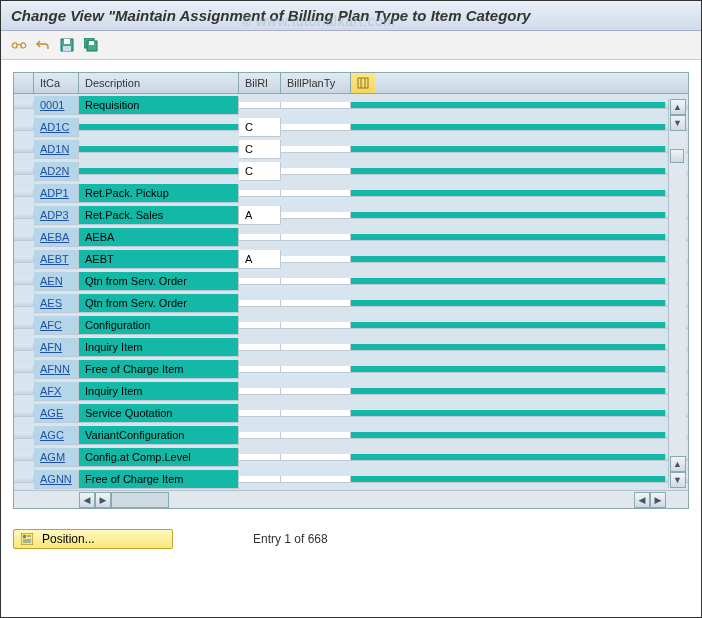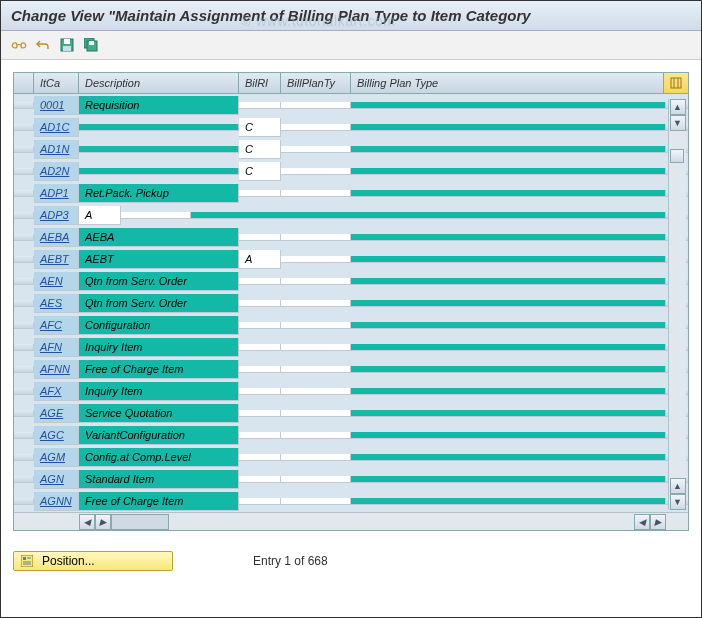--- a/index.html
+++ b/index.html
@@ -46,21 +46,20 @@
       height: 20px;
       display: flex;
       align-items: center;
       justify-content: center;
       border: 1px solid transparent;
       border-radius: 2px;
       cursor: pointer;
     }
     .content {
       padding: 12px 12px 0 12px;
-      font-style: italic;
     }
     .table-container {
       border: 1px solid #8aa;
       background: #d8e4ee;
       width: 676px;
       position: relative;
     }
     .table-header {
       display: flex;
       background: linear-gradient(#e0eaf2, #c8d6e2);
@@ -217,21 +216,20 @@
 </div>
 
 <div class="content">
   <div class="table-container">
     <div class="table-header">
       <div class="th col-sel"></div>
       <div class="th col-itca">ItCa</div>
       <div class="th col-desc">Description</div>
       <div class="th col-bilrl">BilRl</div>
       <div class="th col-bplanty">BillPlanTy</div>
-      <div class="th col-bplantype">Billing Plan Type</div>
       <div class="th col-last">
         <svg width="12" height="12" viewBox="0 0 12 12">
             <rect x="1" y="1" width="10" height="10" fill="none" stroke="#a07010"></rect>
             <line x1="4" y1="1" x2="4" y2="11" stroke="#a07010"></line>
             <line x1="8" y1="1" x2="8" y2="11" stroke="#a07010"></line>
           </svg>
       </div>
     </div>
     <div class="table-body" id="table-body">
         <div class="tr">
@@ -275,20 +273,21 @@
           <div class="td itca col-itca">ADP1</div>
           <div class="td ro col-desc">Ret.Pack. Pickup</div>
           <div class="td col-bilrl"></div>
           <div class="td col-bplanty"></div>
           <div class="td ro col-bplantype"></div>
           <div class="td sel" style="width:22px;border-right:none"></div>
         </div>
         <div class="tr">
           <div class="td sel col-sel"></div>
           <div class="td itca col-itca">ADP3</div>
+          <div class="td ro col-desc">Ret.Pack. Sales</div>
           <div class="td col-bilrl">A</div>
           <div class="td col-bplanty"></div>
           <div class="td ro col-bplantype"></div>
           <div class="td sel" style="width:22px;border-right:none"></div>
         </div>
         <div class="tr">
           <div class="td sel col-sel"></div>
           <div class="td itca col-itca">AEBA</div>
           <div class="td ro col-desc">AEBA</div>
           <div class="td col-bilrl"></div>
@@ -374,29 +373,20 @@
           <div class="td ro col-desc">VariantConfiguration</div>
           <div class="td col-bilrl"></div>
           <div class="td col-bplanty"></div>
           <div class="td ro col-bplantype"></div>
           <div class="td sel" style="width:22px;border-right:none"></div>
         </div>
         <div class="tr">
           <div class="td sel col-sel"></div>
           <div class="td itca col-itca">AGM</div>
           <div class="td ro col-desc">Config.at Comp.Level</div>
-          <div class="td col-bilrl"></div>
-          <div class="td col-bplanty"></div>
-          <div class="td ro col-bplantype"></div>
-          <div class="td sel" style="width:22px;border-right:none"></div>
-        </div>
-        <div class="tr">
-          <div class="td sel col-sel"></div>
-          <div class="td itca col-itca">AGN</div>
-          <div class="td ro col-desc">Standard Item</div>
           <div class="td col-bilrl"></div>
           <div class="td col-bplanty"></div>
           <div class="td ro col-bplantype"></div>
           <div class="td sel" style="width:22px;border-right:none"></div>
         </div>
         <div class="tr">
           <div class="td sel col-sel"></div>
           <div class="td itca col-itca">AGNN</div>
           <div class="td ro col-desc">Free of Charge Item</div>
           <div class="td col-bilrl"></div>

